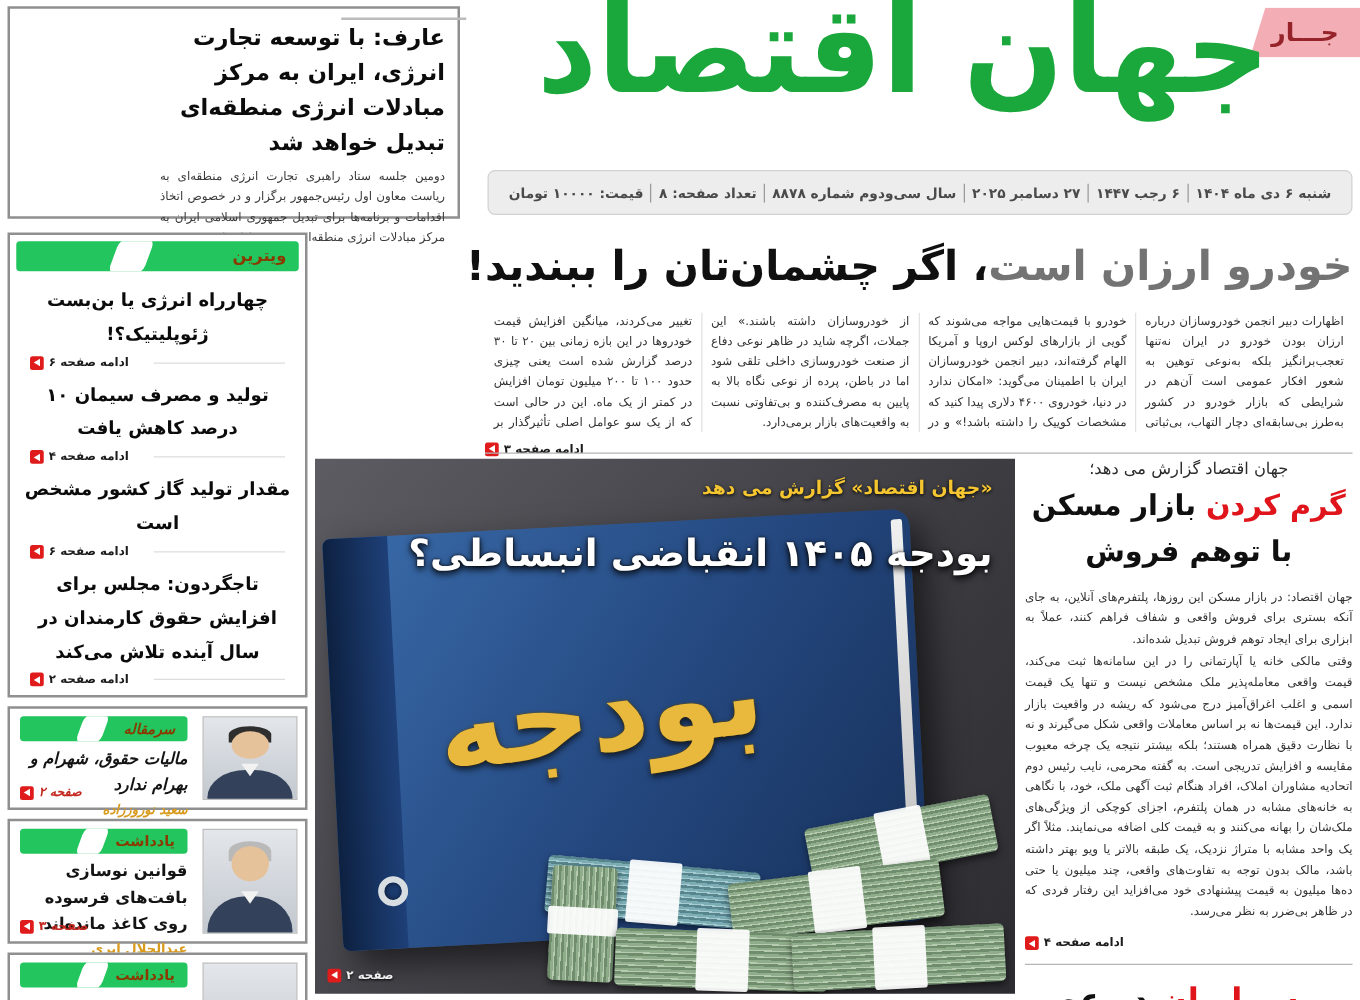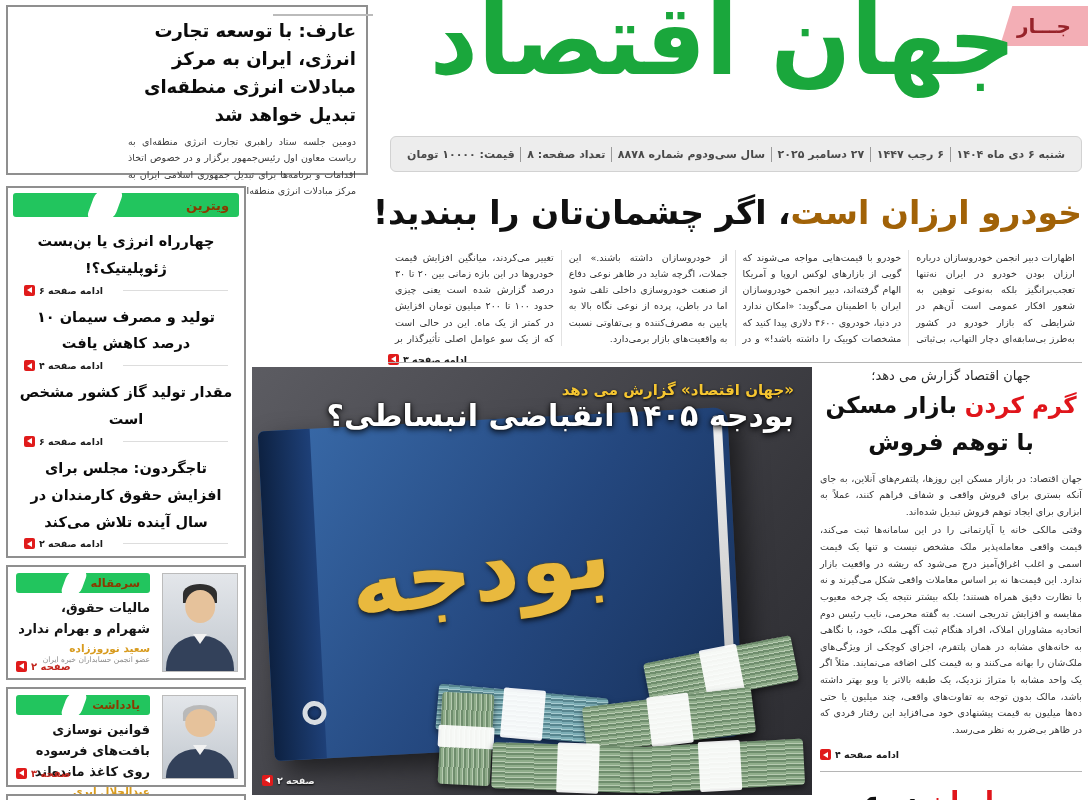--- a/index.html
+++ b/index.html
@@ -49,21 +49,21 @@
                       border-top:10px solid #f2f2f2; }
   .portrait.white-hair .hair { background:#e8e8e8; }
   .portrait.white-hair .beard { position:absolute; top:34%; left:50%; transform:translateX(-50%);
                                 width:34%; height:22%; border-radius:0 0 50% 50%; background:#ededed; }
   .portrait.gray-hair .hair { background:#b9b9b9; }
   .portrait.dark-suit .suit { background:#22262e; }
 
   
   .lead-headline { position:absolute; top:190px; left:390px; width:692px; text-align:center;
                    font-size:33px; font-weight:900; line-height:1.4; white-space:nowrap; }
-  .lead-headline .red { color:#a16207; }
+  .lead-headline .red { color:#737373; }
   .lead-headline .blk { color:#101010; }
   .lead-cols { position:absolute; top:250px; left:388px; width:694px; height:96px;
                display:flex; overflow:hidden; }
   .lead-col { flex:1; font-size:9.5px; line-height:1.7; color:#333; text-align:justify;
               padding:0 7px; white-space:pre-line; }
   .lead-col:not(:last-child) { border-inline-end:1px solid #e2e2e2; }
   .lead-continue { position:absolute; top:347px; left:388px; }
   .rule-main { position:absolute; top:362px; left:388px; width:694px; border-top:1.5px solid #b5b5b5; }
 
   
@@ -88,21 +88,21 @@
                     background:linear-gradient(90deg,#0d2141,#1e4078); border-radius:6px 0 0 6px; }
   .binder::after { content:""; position:absolute; right:6px; top:8px; bottom:10px; width:9px;
                    background:linear-gradient(#f0f0f0,#bdbdbd); border-radius:2px; transform:skewY(-1deg); }
   .binder .ring { position:absolute; left:30px; bottom:34px; width:24px; height:24px;
                   border:5px solid #d8dde2; border-radius:50%; box-shadow:inset 0 0 4px rgba(0,0,0,.6); }
   .budget-gold { position:absolute; left:84px; top:96px; transform:rotate(-4deg);
                  font-size:92px; font-weight:900; color:#e9b93e;
                  text-shadow:0 3px 5px rgba(0,0,0,.65), 0 0 2px #7a5a00; }
   .ph-kicker { position:absolute; top:14px; right:18px; color:#f6c631; font-size:15px; font-weight:bold;
                text-shadow:0 1px 3px #000; }
-  .ph-headline { position:absolute; top:28px; right:18px; left:14px; text-align:right; color:#fff;
+  .ph-headline { position:absolute; top:56px; right:18px; left:14px; text-align:right; color:#fff;
                  font-size:30px; font-weight:900; line-height:1.4;
                  text-shadow:0 2px 6px #000,0 0 2px #000; }
   .money { position:absolute; right:0; bottom:0; width:400px; height:180px; }
   .bundle { position:absolute; width:170px; height:46px; border-radius:4px;
             background:repeating-linear-gradient(180deg,#6f8d6d 0 2px,#90ad8b 2px 4px,#b6cab0 4px 5px);
             box-shadow:0 3px 6px rgba(0,0,0,.5); }
   .bundle::after { content:""; position:absolute; left:38%; top:-2px; bottom:-2px; width:25%;
                    background:rgba(255,255,255,.92); border-radius:2px; }
   .bundle.teal { background:repeating-linear-gradient(180deg,#57858e 0 2px,#7cadb5 2px 4px,#a6cbd0 4px 5px); }
   .b1 { right:8px; bottom:6px; transform:rotate(-3deg); }
@@ -132,21 +132,21 @@
   .sidebar { position:absolute; top:186px; left:6px; width:240px; }
   .sbox { border:2px solid #8f8f8f; background:#fff; }
   .ybar { position:relative; height:24px; margin:5px; background:#22c55e; border-radius:3px;
           display:flex; align-items:center; overflow:hidden; }
   .ybar::before { content:""; position:absolute; left:78px; top:-3px; bottom:-3px; width:28px;
                   background:#fff; transform:skewX(-20deg); border-radius:8px; }
   .ybar-label { padding-right:10px; font-size:13px; font-weight:900; color:#8a3a00; }
   .v-item { padding:6px 8px 2px 8px; }
   .v-title { font-size:14.5px; font-weight:900; text-align:center; line-height:1.85; color:#0b0b0b; }
   .person-box { position:relative; margin-top:7px; height:100px; }
-  .person-box.tall { height:115px; }
+  .person-box.tall { height:83px;font-style:italic; }
   .p-photo { position:absolute; right:6px; top:6px; bottom:6px; width:76px; border:1px solid #bbb;
              background:linear-gradient(#e3e6ea,#c2c8cf); }
   .p-content { margin-right:88px; padding:0 6px 4px 8px; }
   .p-ybar { height:20px; margin:6px 0 0 0; }
   .p-ybar::before { left:48px; width:20px; }
   .p-ybar .ybar-label { font-size:11.5px; }
   .p-title { margin-top:5px; font-size:13px; font-weight:900; line-height:1.6; color:#141414;
              text-align:right; white-space:pre-line; }
   .p-author { margin-top:2px; font-size:10.5px; font-weight:bold; color:#d89b1e; }
   .p-role { margin-top:1px; font-size:7.5px; color:#8b8b8b; }

